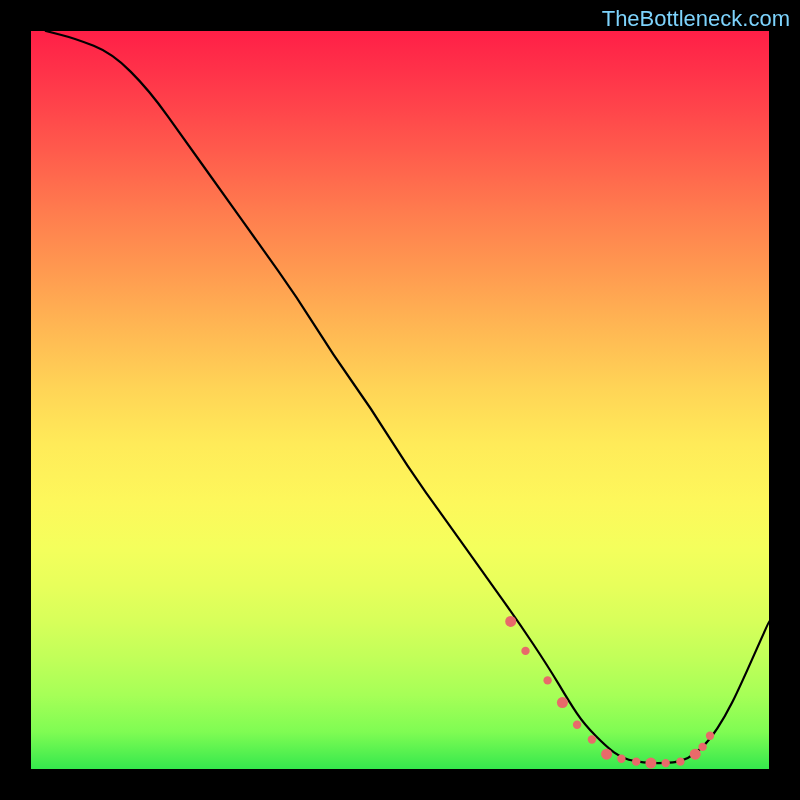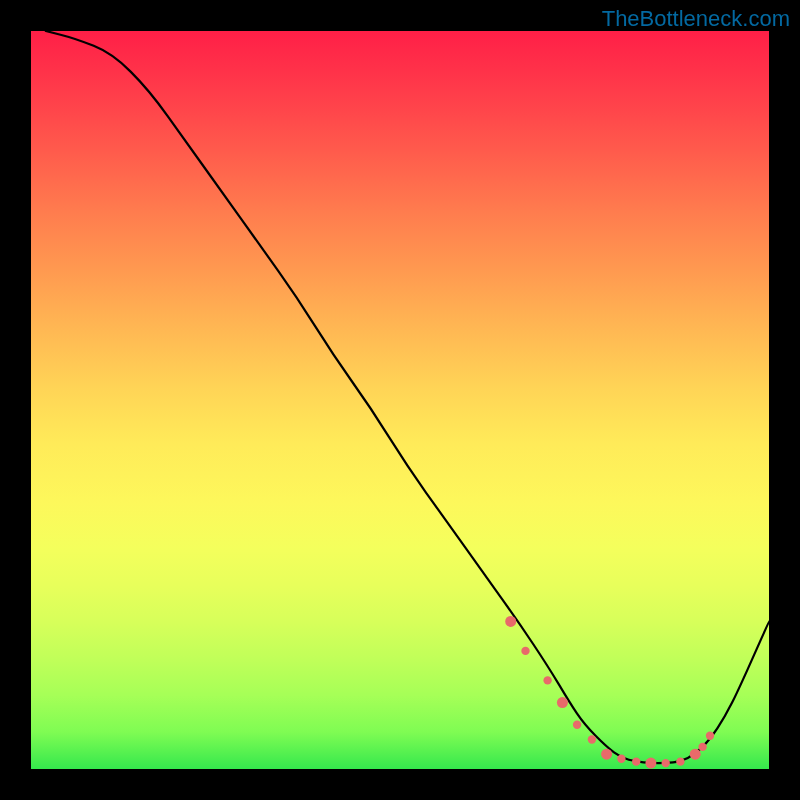--- a/index.html
+++ b/index.html
@@ -38,21 +38,21 @@
       #c1ff59 85%,
       #a6ff57 90%,
       #7ffc53 95%,
       #35e84d 100%
     );
   }
   .attribution {
     position: absolute;
     top: 6px;
     right: 10px;
-    color: #0369a1;
+    color: #7dd3fc;
     font-size: 22px;
     font-weight: 500;
     user-select: none;
   }
   svg.curve {
     position: absolute;
     left: 0; top: 0;
     width: 738px;
     height: 738px;
   }

